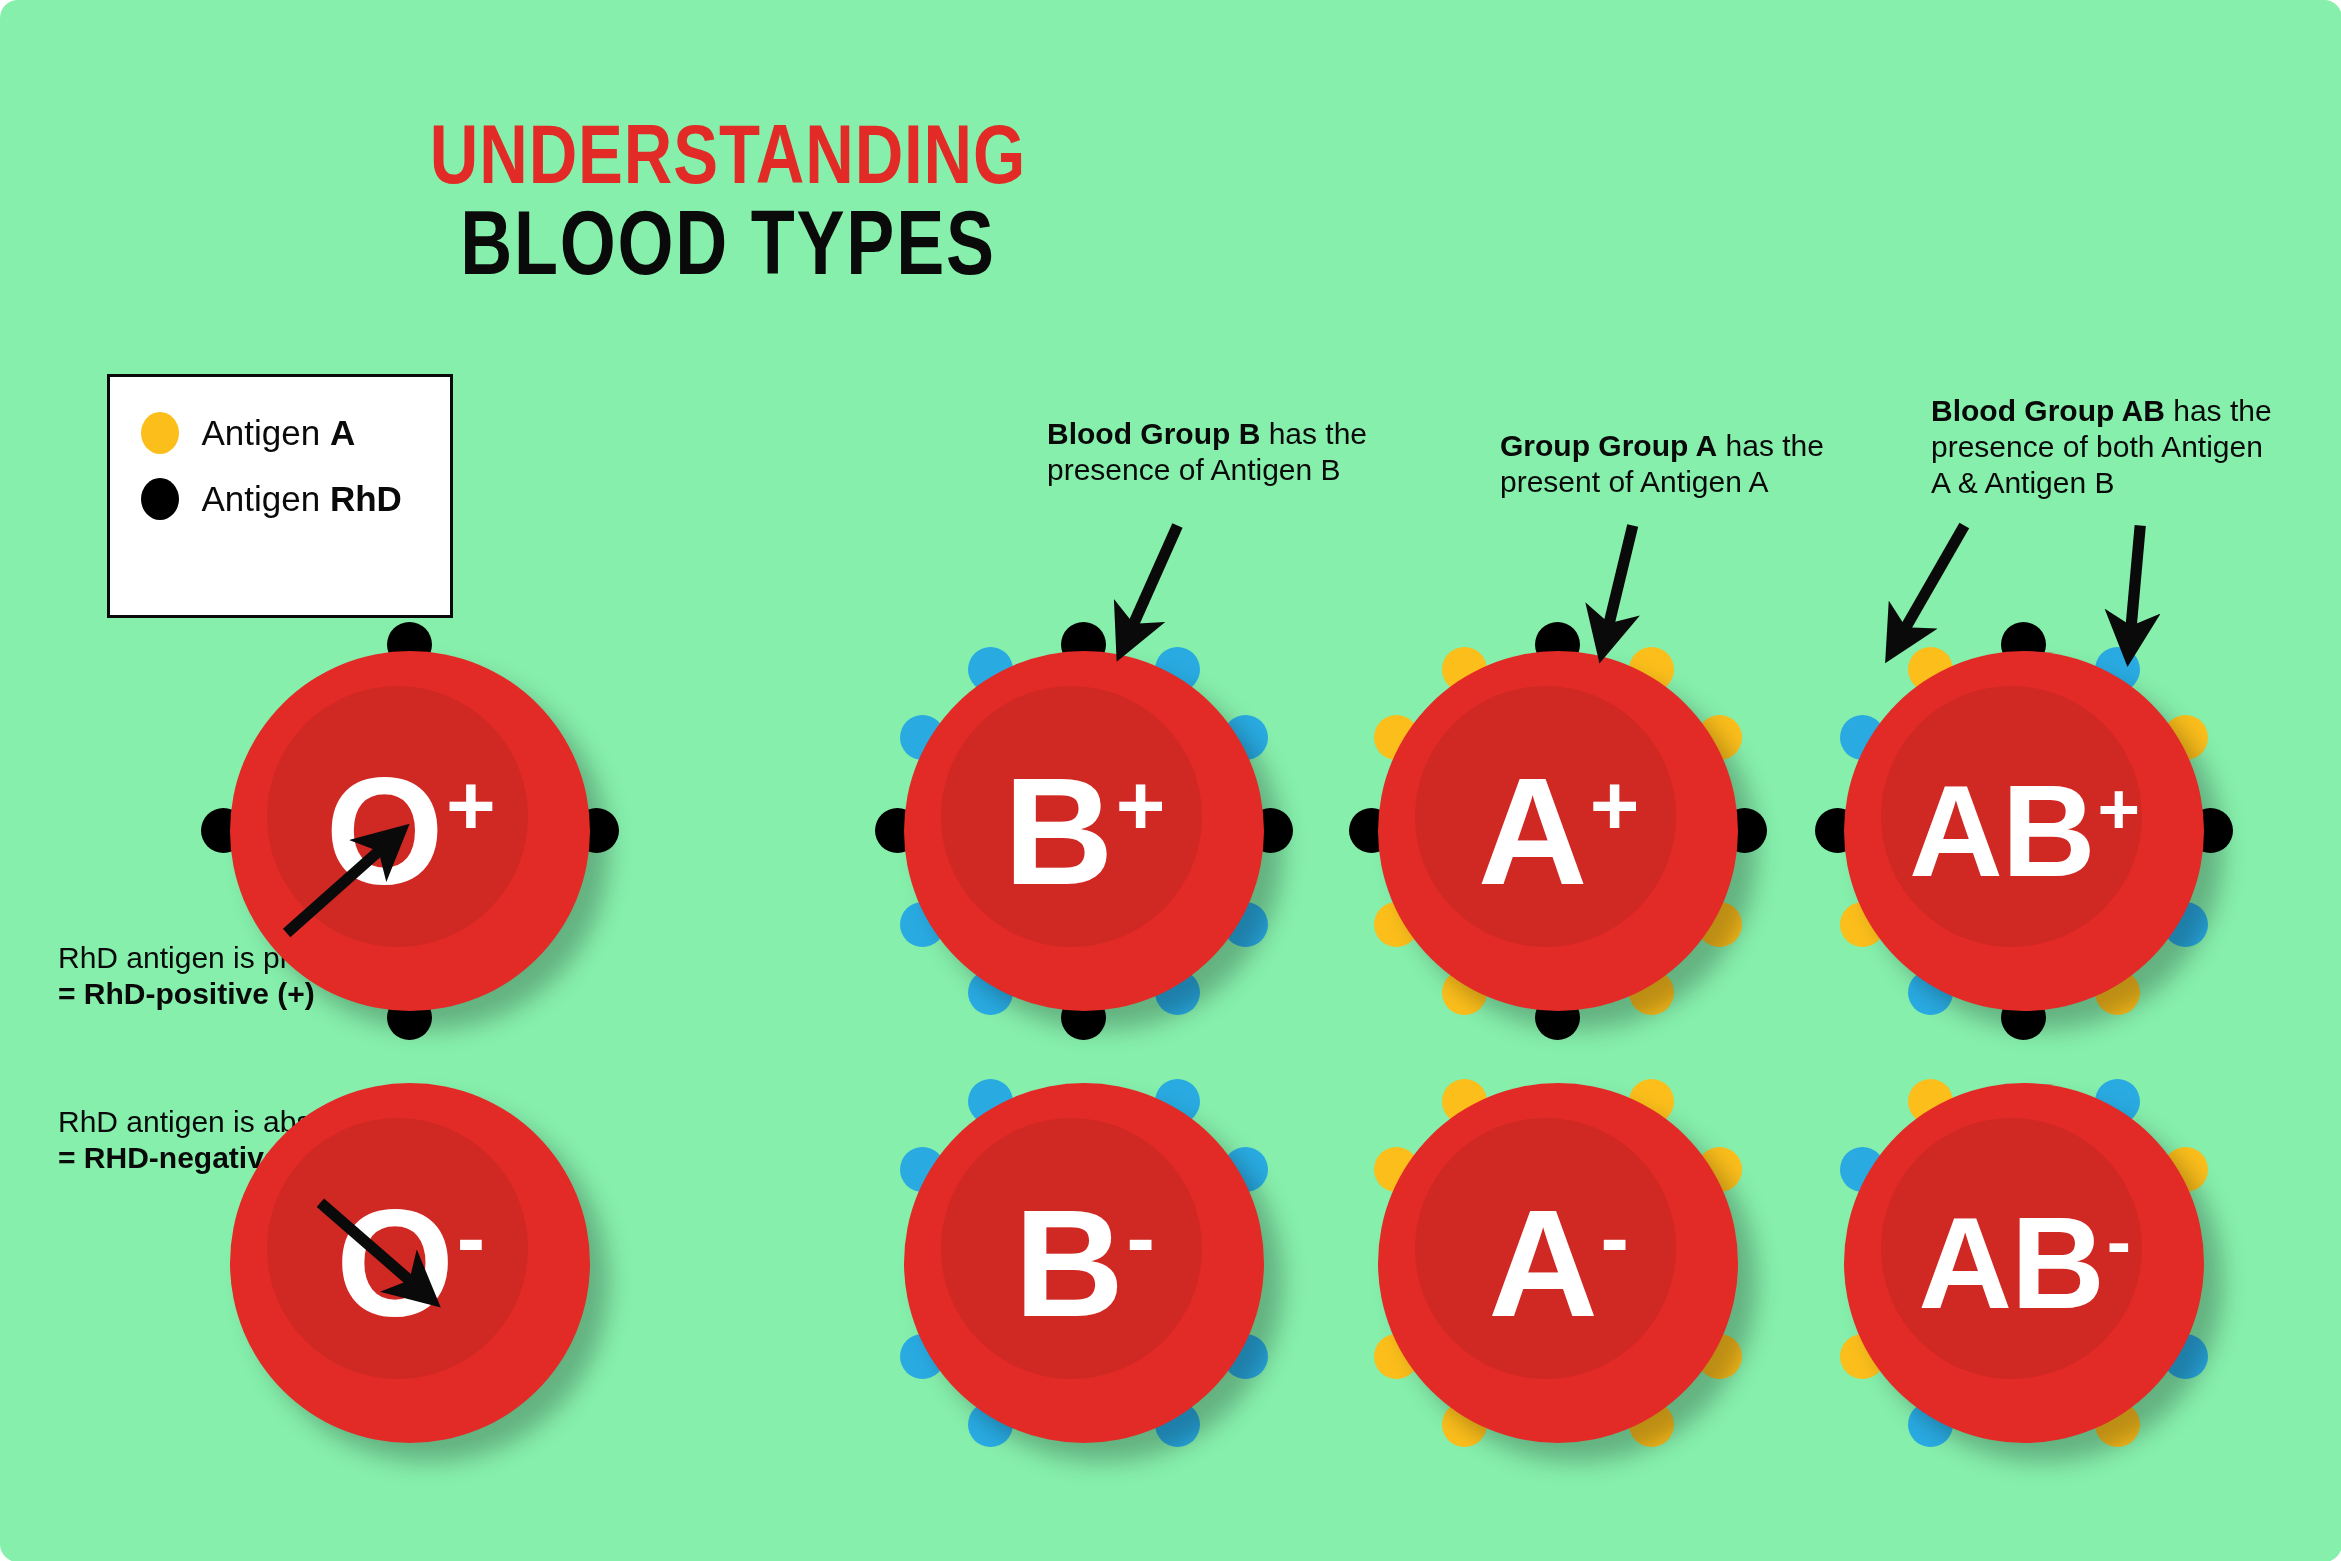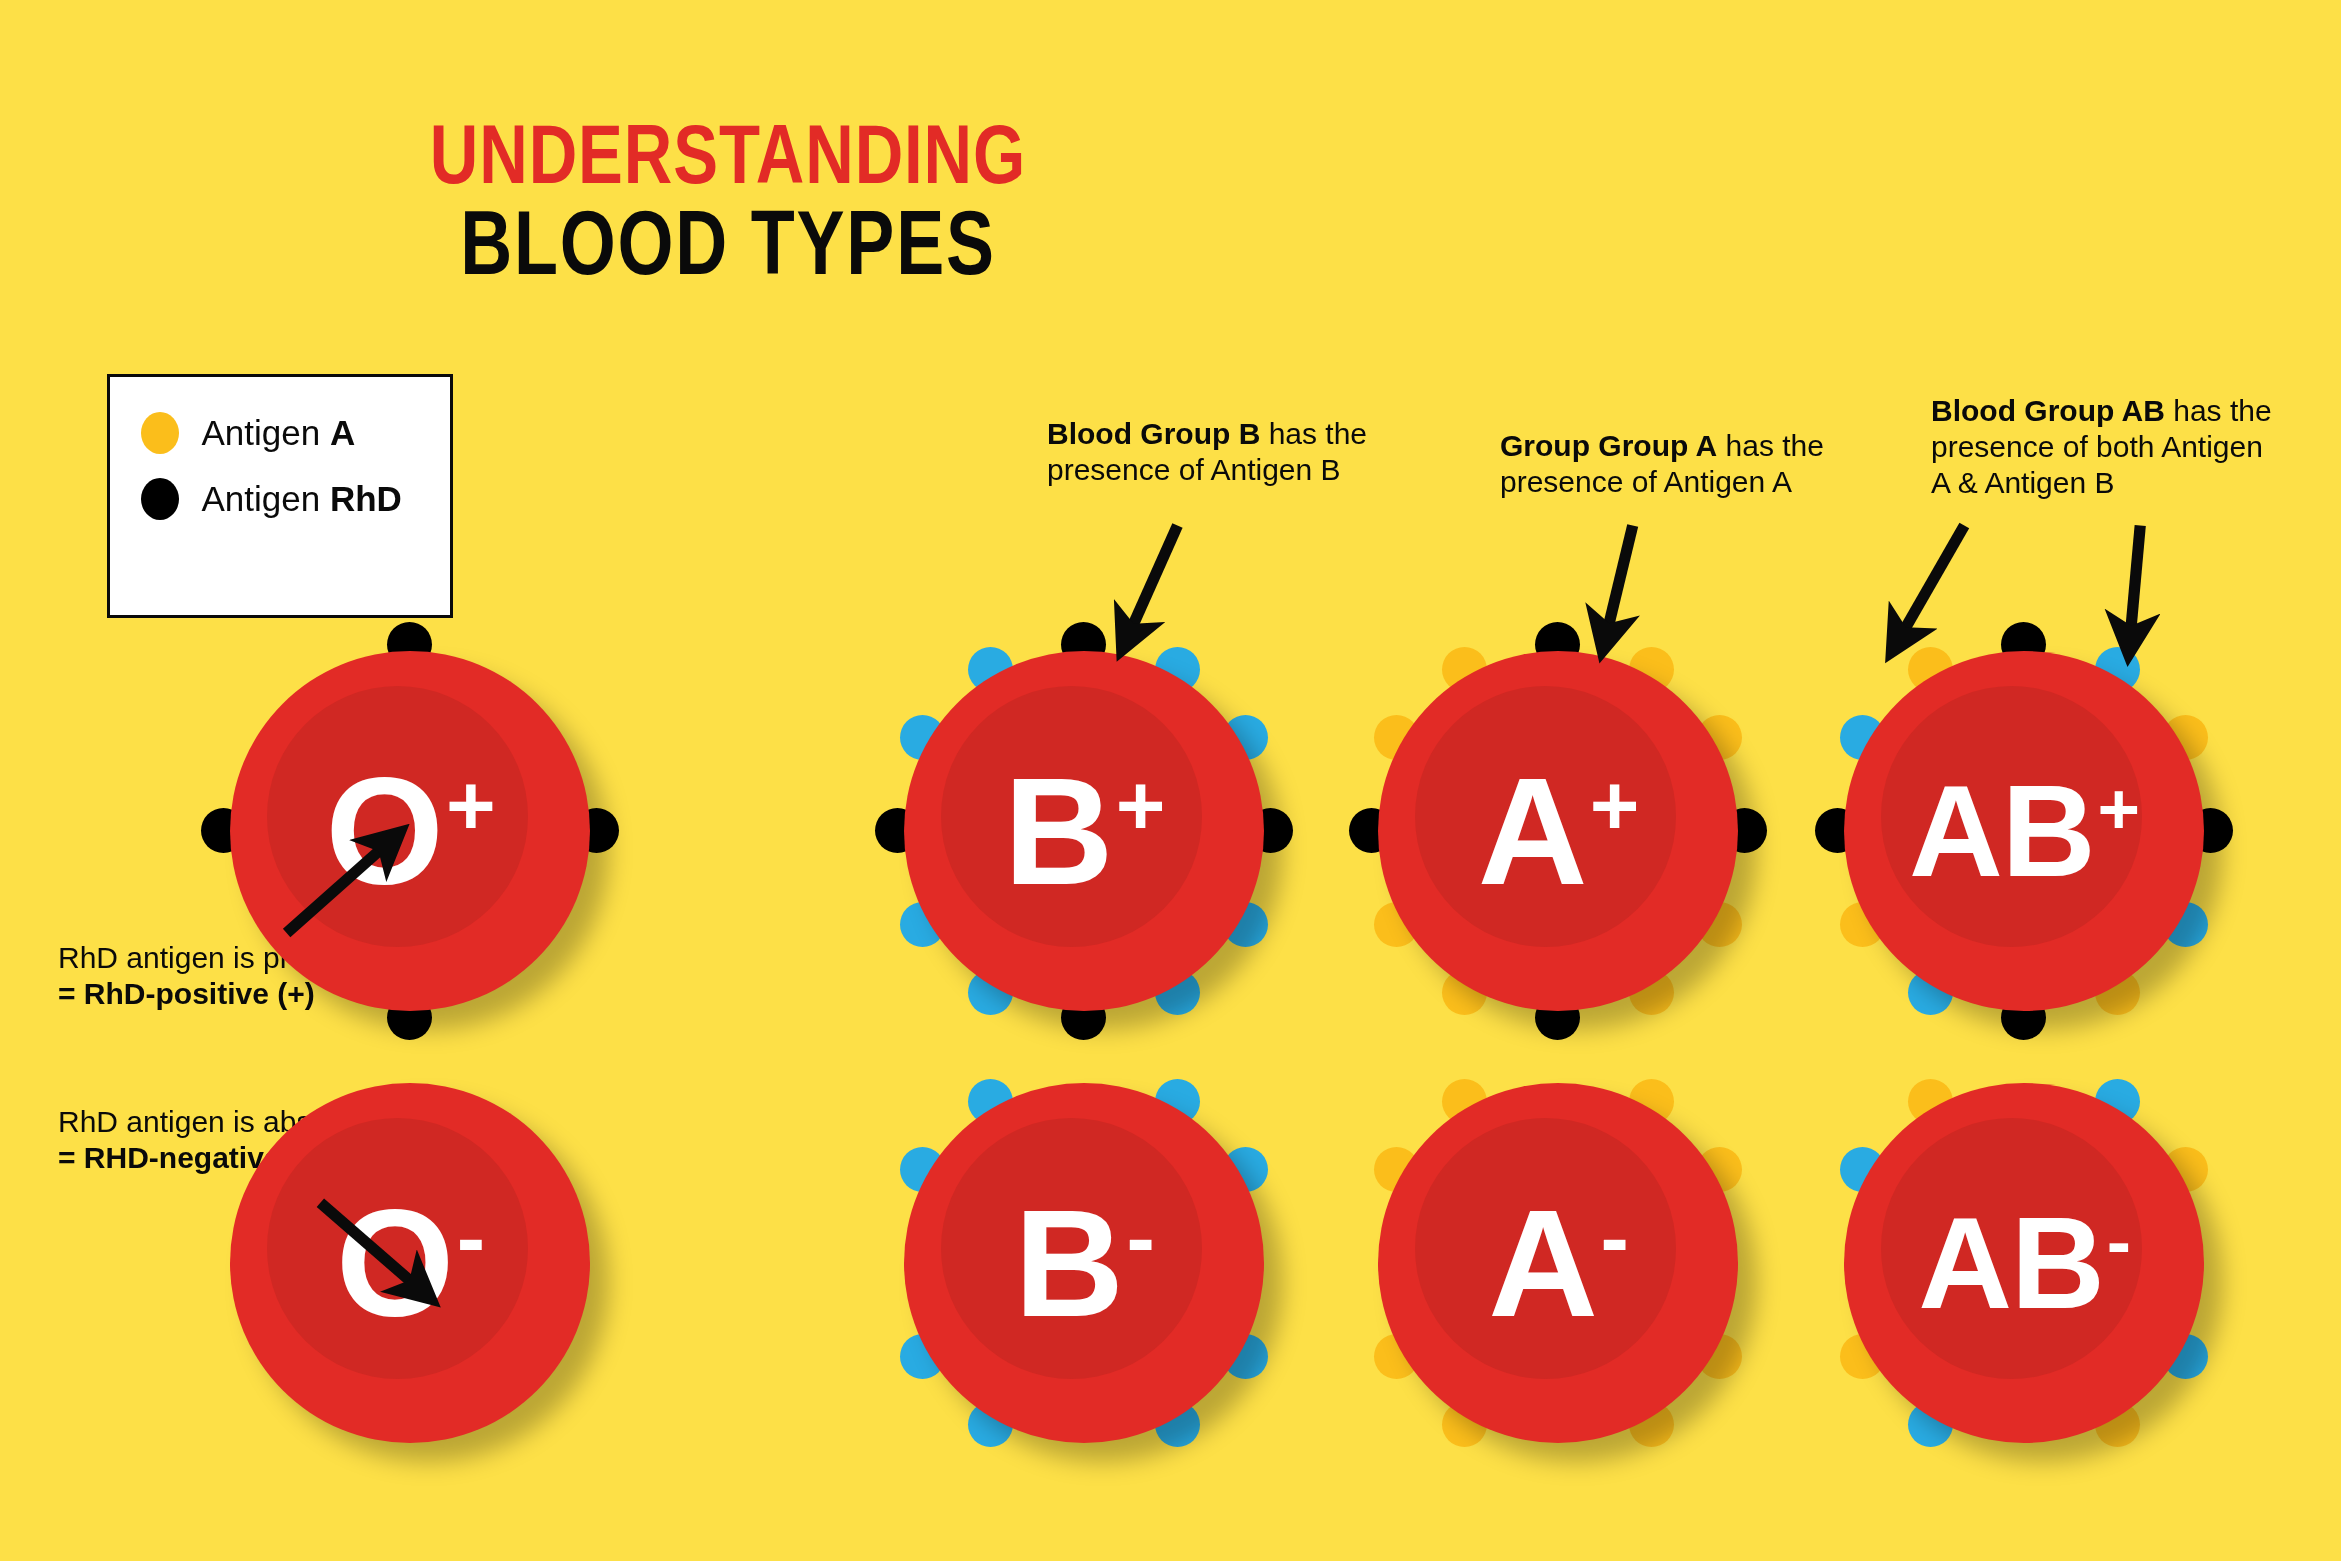--- a/index.html
+++ b/index.html
@@ -7,22 +7,23 @@
     padding: 0;
     background: #ffffff;
   }
   body {
     font-family: "Liberation Sans", sans-serif;
   }
   #stage {
     position: relative;
     width: 2342px;
     height: 1562px;
-    background: #fde047;
+    background: #86efac;
     overflow: hidden;
+    border-radius: 18px;
   }
 
   
   #title-block {
     position: absolute;
     left: 0;
     top: 112px;
     width: 1456px;
     text-align: center;
     line-height: 1;
@@ -156,21 +157,21 @@
       <span class="legend-dot" style="background:#000000"></span>
       <span class="legend-label"><span>Antigen </span><b>RhD</b></span>
     </div>
   </div>
 
   <div class="anno" style="left:1047px; top:416px; width:360px;">
     <b>Blood Group B</b><span> has the presence of Antigen B</span>
   </div>
 
   <div class="anno" style="left:1500px; top:428px; width:371px;">
-    <b>Group Group A</b><span> has the presence of Antigen A</span>
+    <b>Group Group A</b><span> has the present of Antigen A</span>
   </div>
 
   <div class="anno" style="left:1931px; top:393px; width:348px;">
     <b>Blood Group AB</b><span> has the presence of both Antigen A &amp; Antigen B</span>
   </div>
 
   <div class="anno" style="left:58px; top:940px; width:393px;">
     <div>RhD antigen is present</div>
     <div style="font-weight:bold;">= RhD-positive (+)</div>
   </div>

